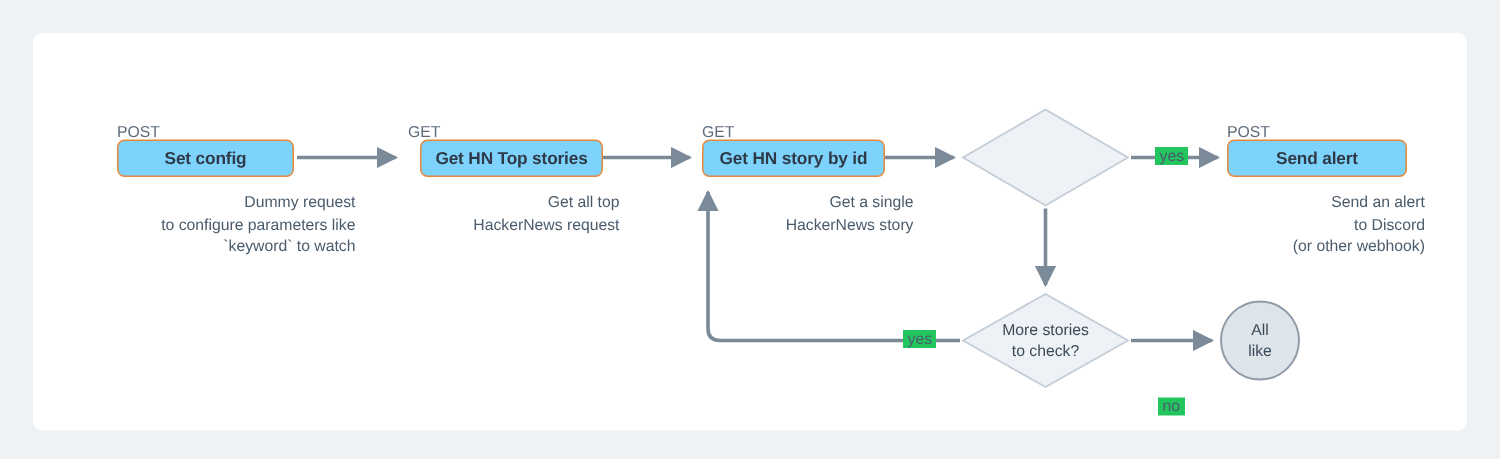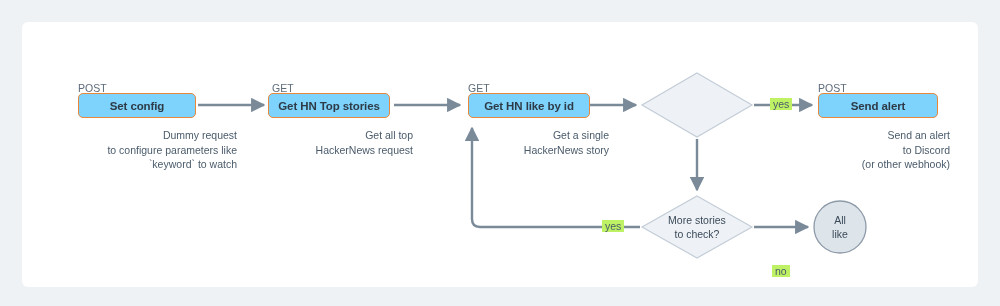--- a/index.html
+++ b/index.html
@@ -83,21 +83,21 @@
     line-height: 14px;
     color: #3b4a59;
     text-align: center;
     white-space: pre-line;
   }
   
   .edge-label {
     position: absolute;
     font-size: 10.5px;
     color: #4a5b6b;
-    background: #bef264;
+    background: #22c55e;
     padding: 0 3px;
     white-space: nowrap;
   }
 </style>
 </head>
 <body>
 
 <div id="stage">
 
   <div class="card"></div>
@@ -132,29 +132,29 @@
 
   <div class="method-label" style="left:78px; top:82px;">POST</div>
   <div class="api-node" style="left:78px; top:93px; width:118px;">
     <span class="node-title">Set config</span>
   </div>
   <div class="caption" style="left:37px; top:128px; width:200px;">Dummy request
 to configure parameters like
 `keyword` to watch</div>
 
   <div class="method-label" style="left:272px; top:82px;">GET</div>
-  <div class="api-node" style="left:268px; top:93px; width:122px;align-items:center;">
+  <div class="api-node" style="left:280px; top:93px; width:122px;align-items:center;">
     <span class="node-title">Get HN Top stories</span>
   </div>
   <div class="caption" style="left:253px; top:128px; width:160px;">Get all top
 HackerNews request</div>
 
   <div class="method-label" style="left:468px; top:82px;">GET</div>
   <div class="api-node" style="left:468px; top:93px; width:122px;">
-    <span class="node-title">Get HN like by id</span>
+    <span class="node-title">Get HN story by id</span>
   </div>
   <div class="caption" style="left:449px; top:128px; width:160px;">Get a single
 HackerNews story</div>
 
 
   <div class="method-label" style="left:818px; top:82px;">POST</div>
   <div class="api-node" style="left:818px; top:93px; width:120px;">
     <span class="node-title">Send alert</span>
   </div>
   <div class="caption" style="left:808px; top:128px; width:142px;">Send an alert

